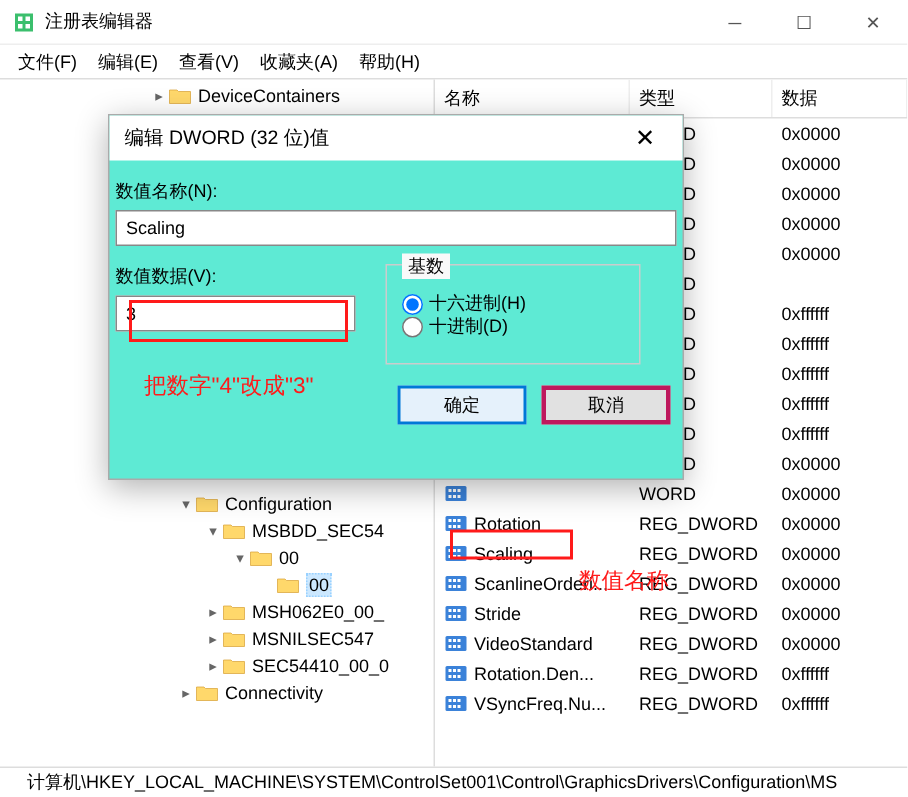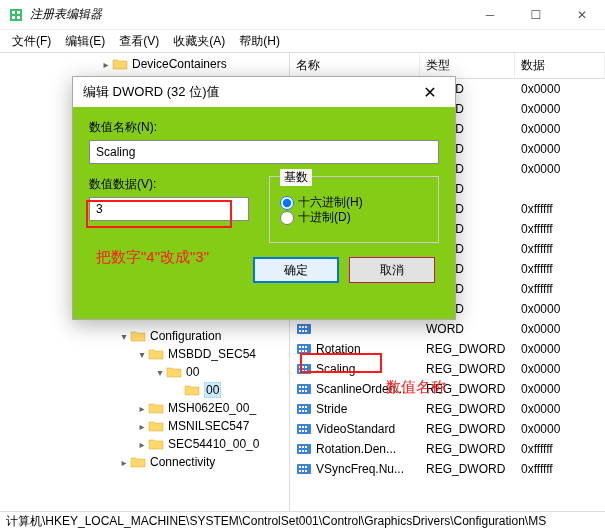--- a/index.html
+++ b/index.html
@@ -1,20 +1,20 @@
 <!DOCTYPE html>
 <html><head>
 <meta charset="utf-8">
 <style>
 * { box-sizing: border-box; margin: 0; padding: 0; font-family: "Microsoft YaHei", "Segoe UI", sans-serif; font-size: 12px; }
 body { background: #fff; width: 605px; height: 531px; overflow: hidden; position: relative; }
 
 .titlebar { height: 30px; background: #fff; display: flex; align-items: center; padding-left: 8px; border-bottom: 1px solid #eee; }
 .titlebar .app-icon { width: 16px; height: 16px; margin-right: 6px; }
-.titlebar .title { flex: 1; font-style: italic; }
+.titlebar .title { flex: 1; }
 .titlebar .winbtns { display: flex; }
 .titlebar .winbtn { width: 46px; height: 30px; display: flex; align-items: center; justify-content: center; color: #555; }
 
 .menubar { height: 22px; display: flex; align-items: center; padding-left: 6px; gap: 2px; }
 .menubar .menuitem { padding: 2px 6px; }
 
 .content { display: flex; height: calc(531px - 30px - 22px - 20px); border-top: 1px solid #ddd; }
 .tree { width: 290px; border-right: 1px solid #ddd; overflow: auto; padding: 2px 0; position: relative; }
 .list { flex: 1; overflow: auto; position: relative; }
 
@@ -26,38 +26,38 @@
 .list-header { display: flex; border-bottom: 1px solid #ddd; background: #fff; position: sticky; top: 0; }
 .list-header .col { padding: 4px 6px; border-right: 1px solid #eee; }
 .col-name { width: 130px; }
 .col-type { width: 95px; }
 .col-data { flex: 1; }
 
 .list-row { display: flex; align-items: center; height: 20px; }
 .list-row .col { padding: 1px 6px; white-space: nowrap; overflow: hidden; }
 .list-row .icon { width: 16px; height: 14px; margin-right: 4px; flex-shrink: 0; }
 
-.statusbar { height: 20px; border-top: 1px solid #ddd; display: flex; align-items: center; padding: 0 6px; font-size: 11px; white-space: nowrap; overflow: hidden; }
-
-
-.dialog { position: absolute; left: 72px; top: 76px; width: 384px; height: 244px; background: #84cc16; border: 1px solid #aaa; box-shadow: 0 5px 20px rgba(0,0,0,0.3); }
+.statusbar { height: 20px; border-top: 1px solid #ddd; display: flex; align-items: center; padding: 0 18px; font-size: 11px; white-space: nowrap; overflow: hidden; }
+
+
+.dialog { position: absolute; left: 72px; top: 76px; width: 384px; height: 244px; background: #5eead4; border: 1px solid #aaa; box-shadow: 0 5px 20px rgba(0,0,0,0.3); }
 .dialog .dlg-title { height: 30px; display: flex; align-items: center; padding: 0 10px; background: #fff; }
 .dialog .dlg-title .t { flex: 1; font-size: 13px; }
 .dialog .dlg-close { width: 30px; text-align: center; font-size: 16px; }
-.dialog .dlg-body { padding: 12px 16px; }
+.dialog .dlg-body { padding: 12px 4px; }
 .dlg-label { margin-bottom: 4px; }
 .dlg-input { width: 100%; height: 24px; border: 1px solid #888; padding: 2px 6px; background: #fff; margin-bottom: 12px; }
 .dlg-row2 { display: flex; gap: 20px; }
 .dlg-left { width: 160px; }
 .fieldset { border: 1px solid #ccc; padding: 8px 10px 10px 10px; width: 170px; }
 .fieldset .legend { position: relative; top: -16px; background: #f9f9f9; padding: 0 4px; display: inline-block; }
 .radio-row { display: flex; align-items: center; gap: 4px; margin-top: -8px; margin-bottom: 6px; }
 .radio-row input { width: 14px; height: 14px; }
 .dlg-buttons { display: flex; justify-content: flex-end; gap: 10px; margin-top: 14px; padding-right: 4px; }
-.btn { width: 86px; height: 26px; border: 1px solid #be185d; background: #e1e1e1; }
+.btn { width: 86px; height: 26px; border: 3px solid #be185d; background: #e1e1e1; }
 .btn.default { border: 2px solid #0078d7; background: #e5f1fb; text-align: center; }
 
 
 .anno-red-box { position: absolute; border: 2px solid #ff1a1a; pointer-events: none; }
 .anno-text { position: absolute; color: #ff1a1a; font-size: 15px; pointer-events: none; }
 
 
 .folder-svg path { fill: #ffd86b; stroke: #d9a43b; stroke-width: 0.5; }
 .dword-svg rect { fill: #3b82d9; }
 .dword-svg .bits { fill: #fff; }

